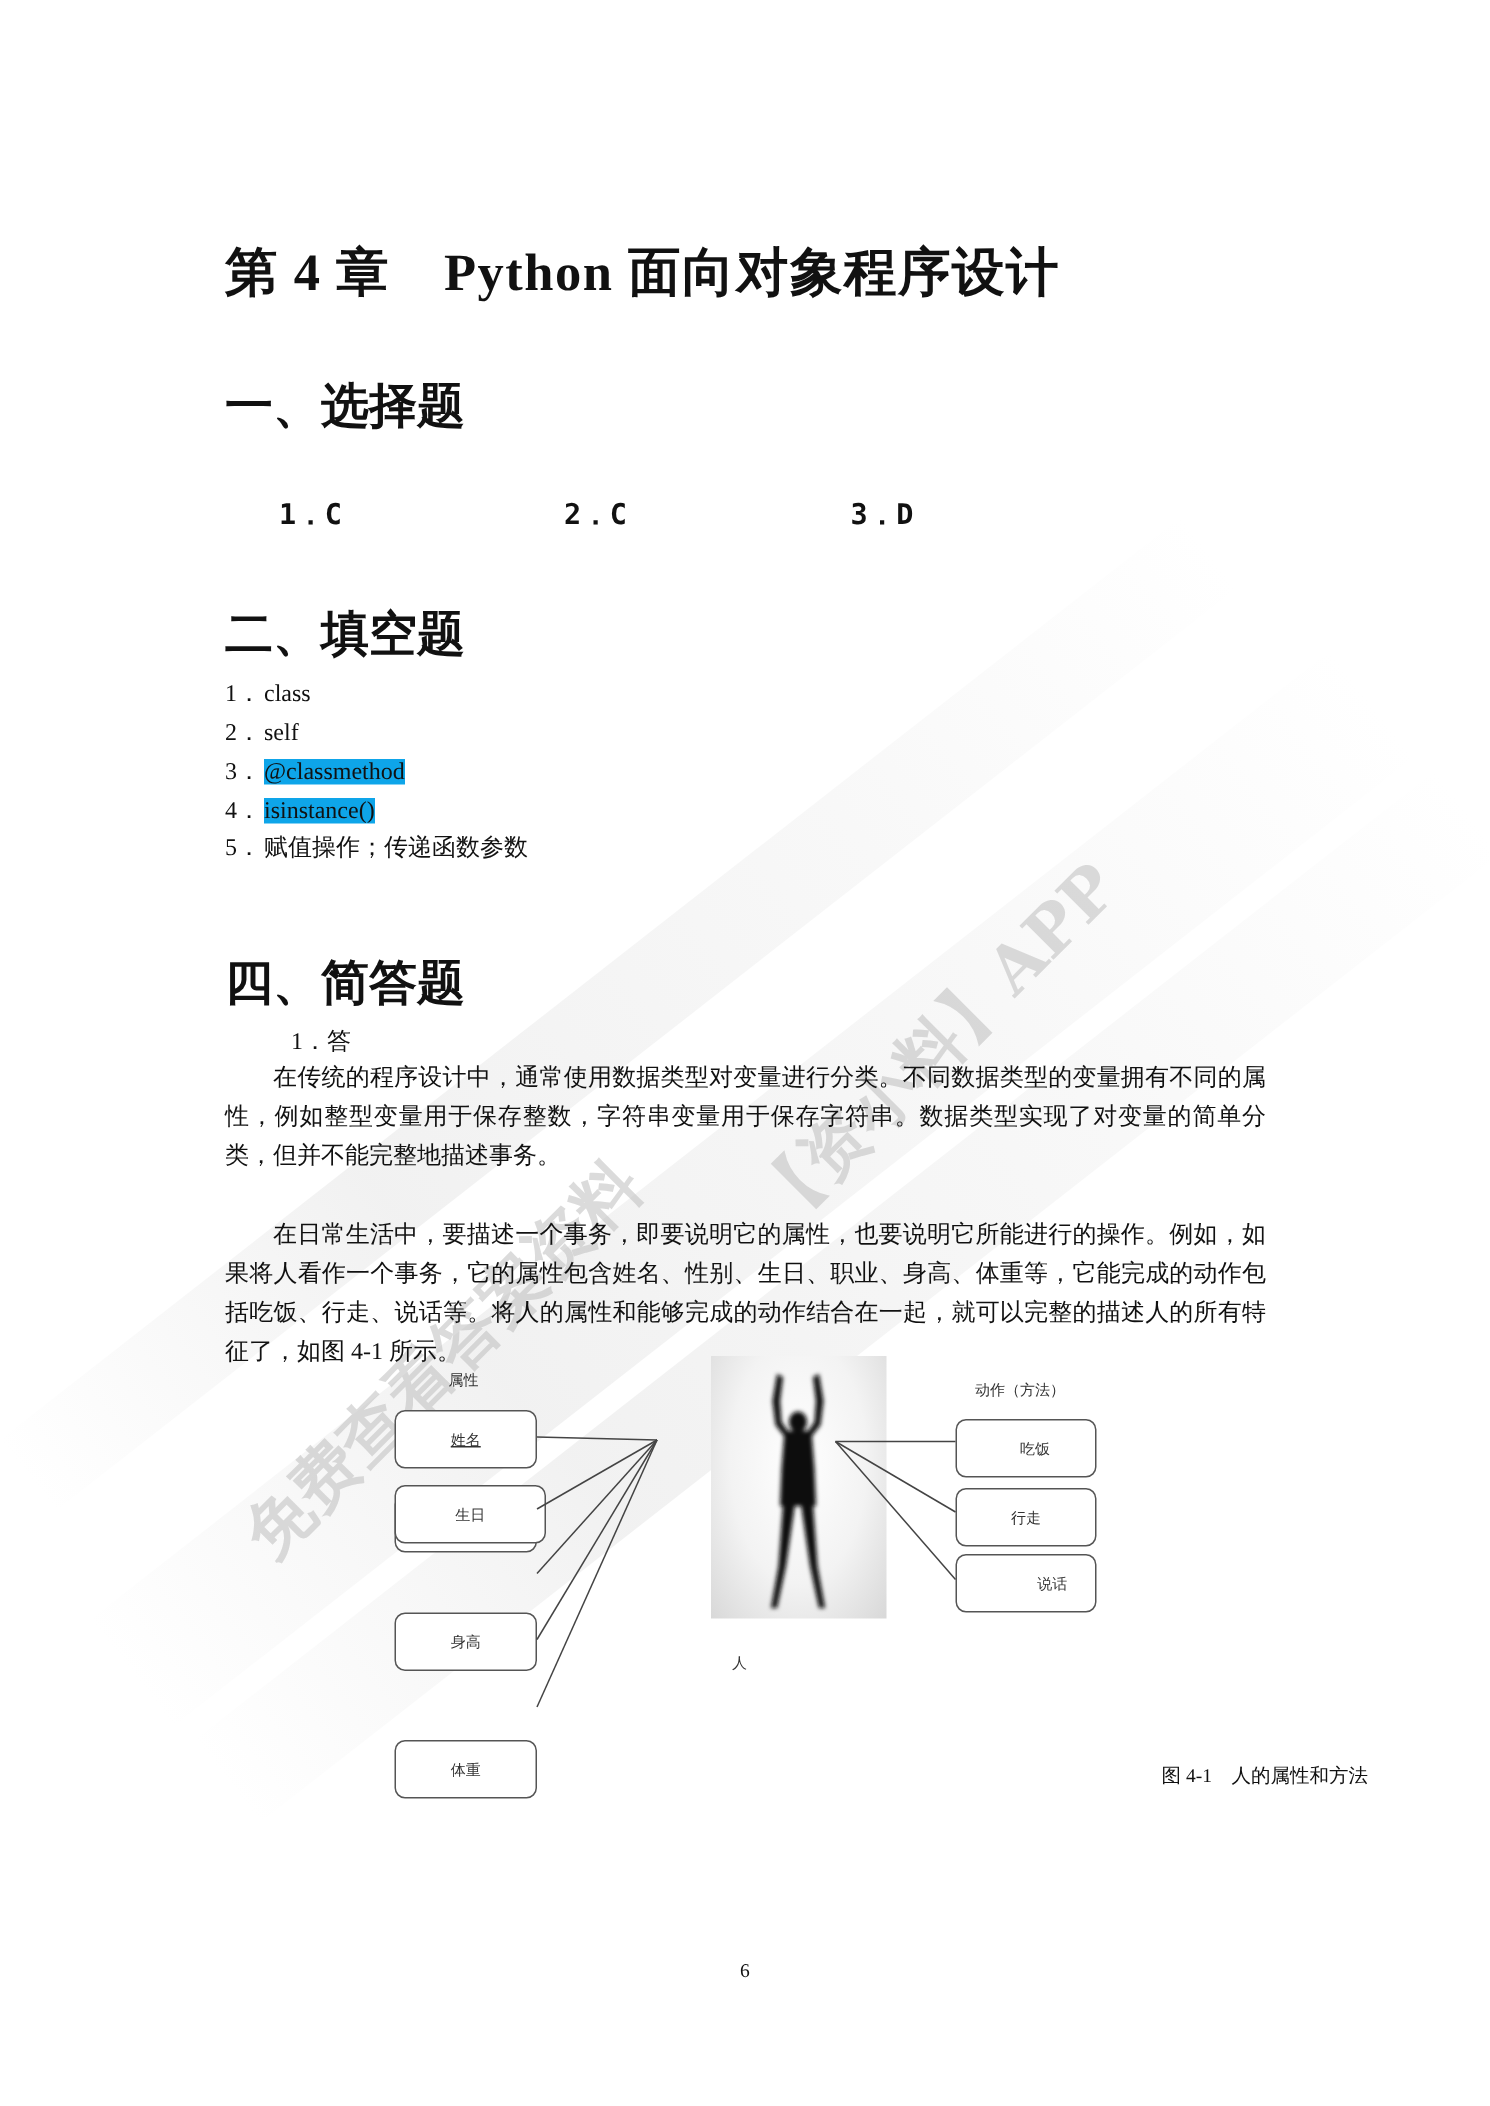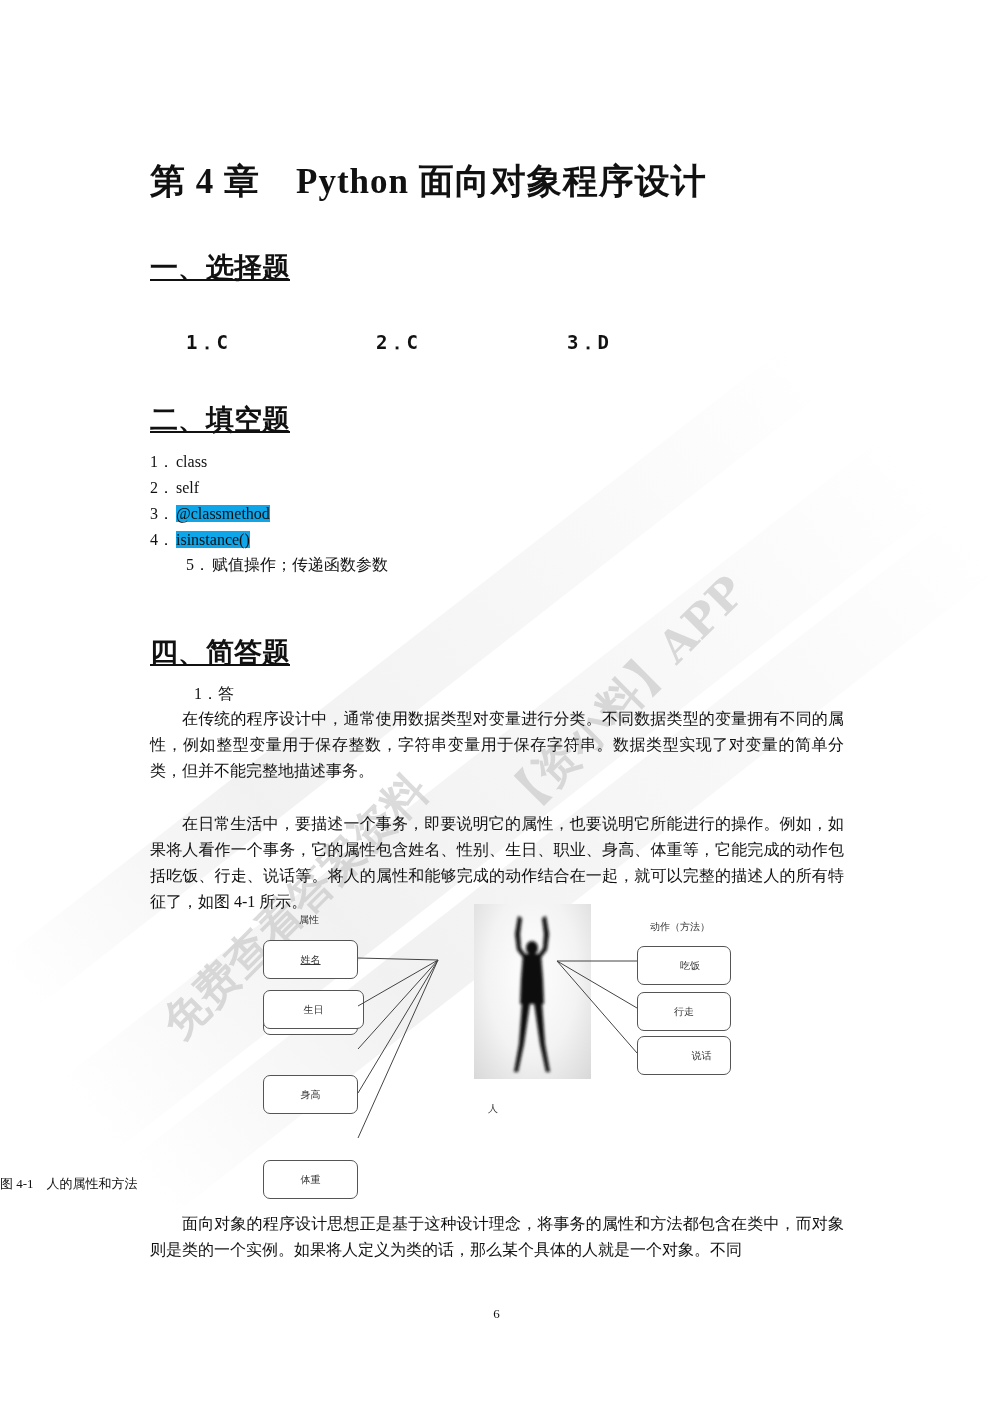--- a/index.html
+++ b/index.html
@@ -4,33 +4,33 @@
 <style>
   html, body { margin:0; padding:0; background:#ffffff; }
   body { width:993px; height:1404px; position:relative; overflow:hidden; font-family:"DejaVu Serif","Liberation Serif",serif; color:#111; }
   .page { position:absolute; left:0; top:0; width:993px; height:1404px; background:#fff; }
 
   
   .wm-band { position:absolute; background:linear-gradient(90deg, rgba(235,235,235,0) 0%, rgba(230,230,230,0.55) 30%, rgba(235,235,235,0.35) 70%, rgba(235,235,235,0) 100%); transform-origin:left top; }
   .wm-text { position:absolute; color:rgba(190,190,190,0.55); font-family:"DejaVu Serif",serif; font-weight:bold; white-space:nowrap; transform-origin:left top; }
 
   .chapter-title { position:absolute; left:150px; top:158px; font-size:35px; font-weight:bold; font-family:"Liberation Serif","DejaVu Serif",serif; letter-spacing:1px; white-space:nowrap; }
-  .h2 { position:absolute; left:150px; font-size:28px; font-weight:bold; font-family:"DejaVu Serif",serif; white-space:nowrap;text-decoration:underline; }
+  .h2 { position:absolute; left:150px; font-size:32px; font-weight:bold; font-family:"DejaVu Serif",serif; white-space:nowrap; }
   .mc { position:absolute; top:330px; font-size:19px; font-weight:bold; font-family:"DejaVu Sans Mono","Liberation Mono",monospace; white-space:nowrap; }
   .fill-item { position:absolute; left:150px; font-size:16px; font-family:"Liberation Serif","DejaVu Serif",serif; white-space:nowrap; }
   .fill-item .num { display:inline-block; width:26px; }
   .hl { background:#0ea5e9; }
 
   .para { position:absolute; left:150px; width:694px; font-size:16px; line-height:26px; font-family:"Liberation Serif","DejaVu Serif",serif; text-align:justify; text-indent:2em; }
   .plain-line { position:absolute; left:150px; font-size:16px; font-family:"Liberation Serif","DejaVu Serif",serif;margin-left:44px; }
 
   .fig-label { position:absolute; font-size:10px; font-family:"DejaVu Sans",sans-serif; color:#333; white-space:nowrap; }
   .fig-box { position:absolute; border:1.5px solid #555; border-radius:7px; background:#fff; font-size:10px; font-family:"DejaVu Sans",sans-serif; color:#333; display:flex; align-items:center; justify-content:center; box-sizing:border-box; }
   .person-photo { position:absolute; left:474px; top:904px; width:117px; height:175px; background:radial-gradient(ellipse at 50% 40%, #ffffff 0%, #f3f3f3 55%, #d8d8d8 100%); overflow:hidden; }
-  .caption { position:absolute; left:0; width:912px; top:1175px; text-align:left; font-size:13px; font-family:"Liberation Serif","DejaVu Serif",serif; }
+  .caption { position:absolute; left:0; width:912px; top:1175px; text-align:right; font-size:13px; font-family:"Liberation Serif","DejaVu Serif",serif; }
   .page-num { position:absolute; left:0; width:993px; top:1306px; text-align:center; font-size:13px; font-family:"Liberation Serif","DejaVu Serif",serif; }
 </style>
 </head>
 <body>
 
 <div class="page">
 
   <div class="wm-band" style="left:60px; top:1080px; width:1050px; height:90px; transform:rotate(-38deg);"></div>
   <div class="wm-band" style="left:130px; top:1160px; width:1050px; height:70px; transform:rotate(-38deg);"></div>
   <div class="wm-band" style="left:0px; top:960px; width:1000px; height:60px; transform:rotate(-38deg);"></div>
@@ -51,21 +51,21 @@
   </div>
   <div class="fill-item" style="top:478px;">
     <span class="num">2．</span><span>self</span>
   </div>
   <div class="fill-item" style="top:504px;">
     <span class="num">3．</span><span class="hl">@classmethod</span>
   </div>
   <div class="fill-item" style="top:530px;">
     <span class="num">4．</span><span class="hl">isinstance()</span>
   </div>
-  <div class="fill-item" style="top:555px;margin-left:36px;">
+  <div class="fill-item" style="top:555px;">
     <span class="num">5．</span><span>赋值操作；传递函数参数</span>
   </div>
 
   <div class="h2" style="top:634px;">四、简答题</div>
   <div class="plain-line" style="top:684px;">1．答</div>
 
   <div class="para" style="top:706px;">在传统的程序设计中，通常使用数据类型对变量进行分类。不同数据类型的变量拥有不同的属性，例如整型变量用于保存整数，字符串变量用于保存字符串。数据类型实现了对变量的简单分类，但并不能完整地描述事务。</div>
   <div class="para" style="top:811px;">在日常生活中，要描述一个事务，即要说明它的属性，也要说明它所能进行的操作。例如，如果将人看作一个事务，它的属性包含姓名、性别、生日、职业、身高、体重等，它能完成的动作包括吃饭、行走、说话等。将人的属性和能够完成的动作结合在一起，就可以完整的描述人的所有特征了，如图 4-1 所示。</div>
 
   <div>
@@ -115,16 +115,15 @@
         <line x1="358" y1="1138" x2="438" y2="960"></line>
         <line x1="557" y1="961" x2="637" y2="961"></line>
         <line x1="557" y1="961" x2="637" y2="1008"></line>
         <line x1="557" y1="961" x2="637" y2="1053"></line>
       </g>
     </svg>
   </div>
 
   <div class="caption">图 4-1　人的属性和方法</div>
 
-  <div class="para" style="top:1211px;">面向对象的程序设计思想正是基于这种设计理念，将事务的属性和方法都包含在类中，而对象则是类的一个实例。如果将人定义为类的话，那么某个具体的人就是一个对象。不同</div>
 
   <div class="page-num">6</div>
 </div>
 
 </body></html>

